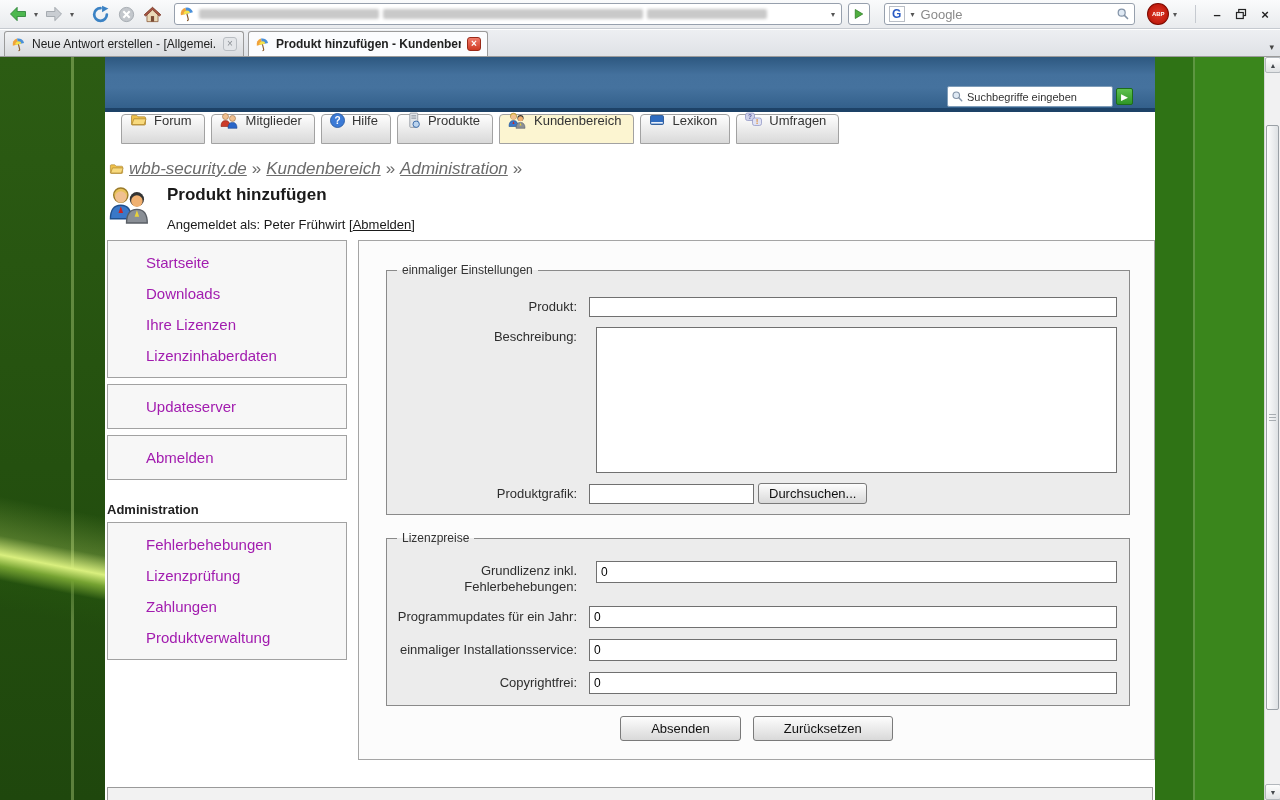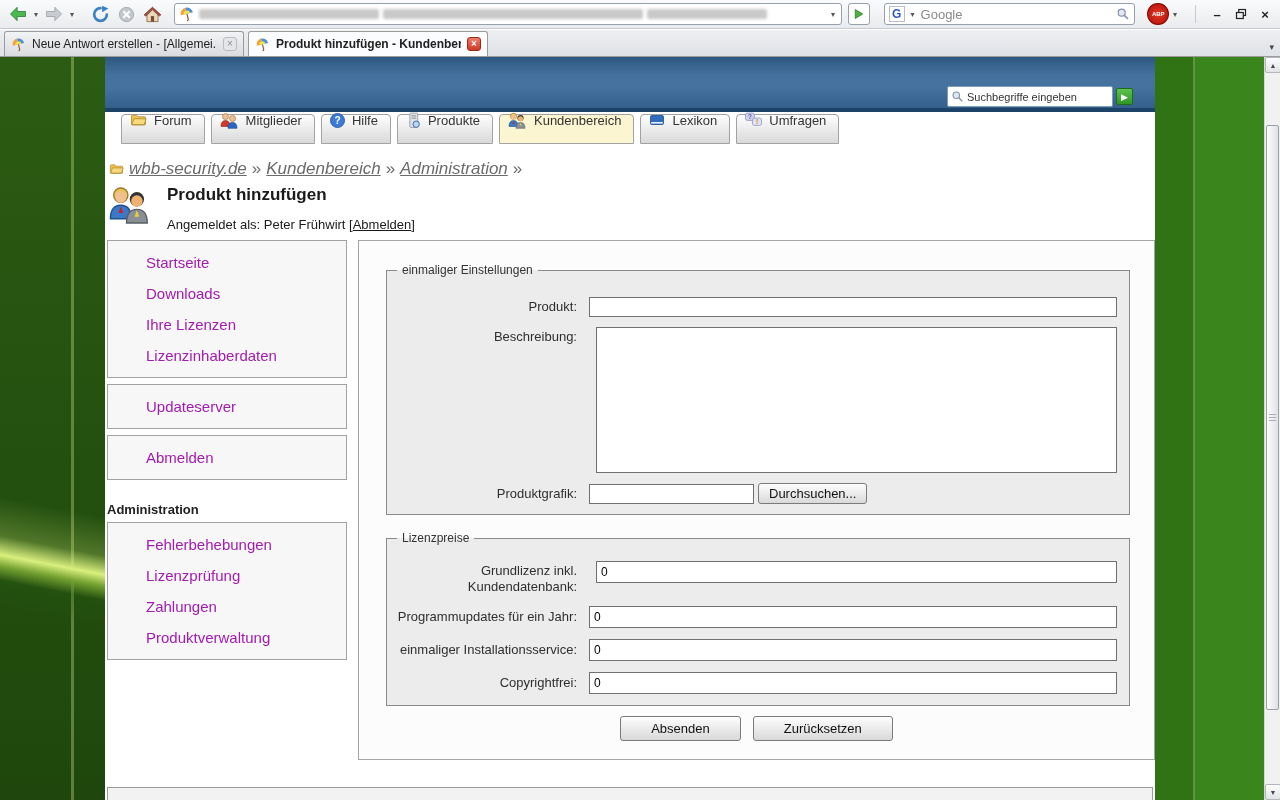--- a/index.html
+++ b/index.html
@@ -414,21 +414,21 @@
       <div class="frow">
         <span class="flabel">Produktgrafik:</span>
         <input class="fileinput" type="text" value="" style="">
         <button class="btn browse">Durchsuchen...</button>
       </div>
     </fieldset>
 
     <fieldset class="fs2">
       <legend>Lizenzpreise</legend>
       <div class="frow top">
-        <span class="flabel">Grundlizenz inkl. Kundendatenbank:</span>
+        <span class="flabel">Grundlizenz inkl. Fehlerbehebungen:</span>
         <input class="tinput" type="text" value="0" style="">
       </div>
       <div class="frow">
         <span class="flabel">Programmupdates für ein Jahr:</span>
         <input class="tinput" type="text" value="0" style="">
       </div>
       <div class="frow">
         <span class="flabel">einmaliger Installationsservice:</span>
         <input class="tinput" type="text" value="0" style="">
       </div>

